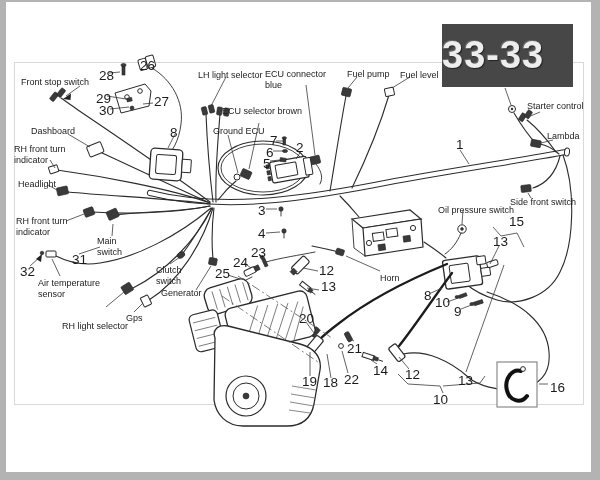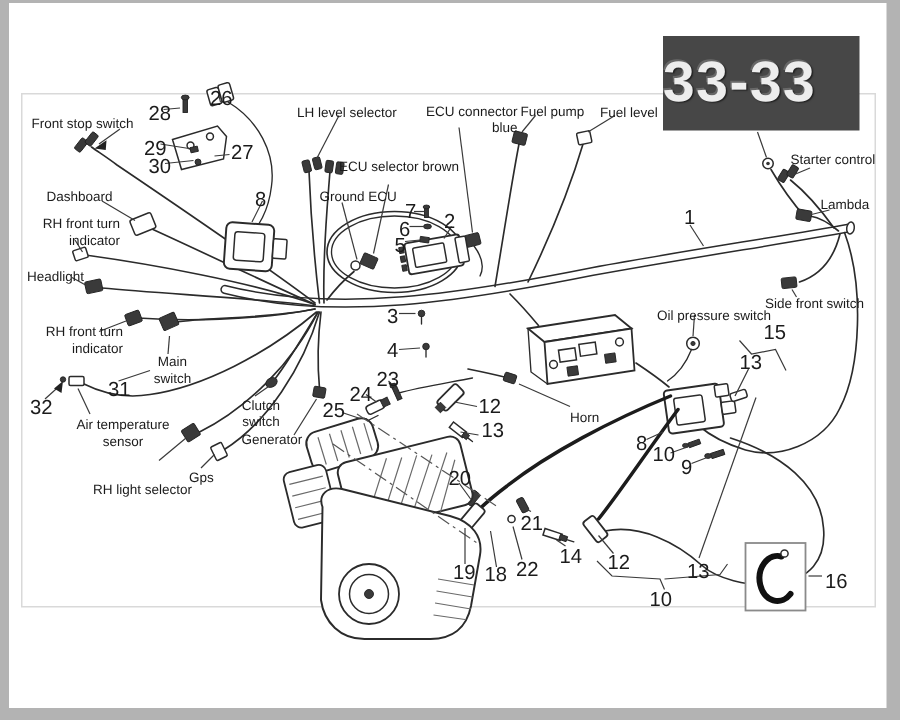--- a/index.html
+++ b/index.html
@@ -8,22 +8,22 @@
   .page{position:absolute;left:6px;top:2px;width:585px;height:470px;background:var(--page-bg,#fff);z-index:1}
   .frame{position:absolute;left:14px;top:62px;width:568px;height:341px;border:1px solid var(--frame-border,#d9d9d9);
          background:#fff;z-index:2}
   svg.art{position:absolute;left:0;top:0;z-index:3;pointer-events:none}
   .badge{position:absolute;left:442px;top:24px;width:131px;height:63px;background:var(--badge-bg,#474747);
          color:var(--badge-text,#ededed);font:bold 38px/63px "Liberation Sans",sans-serif;text-align:left;
          letter-spacing:1px;z-index:6;text-shadow:1px 1px 1px rgba(0,0,0,.55),-1px -1px 0 rgba(255,255,255,.18)}
   .lbl{position:absolute;color:#1b1b1b;z-index:5;white-space:nowrap}
   .s{font-size:9px;line-height:1.2}
   .n{font-size:13.5px;line-height:1.05;font-weight:400}
-  .wrapc{white-space:normal;text-align:right}
-  .wrapl{white-space:normal;text-align:center}
+  .wrapc{white-space:normal;text-align:left}
+  .wrapl{white-space:normal;text-align:left}
   
   .w{fill:none;stroke:#2b2b2b;stroke-width:1.1;stroke-linecap:round}
   .w2{fill:none;stroke:#2b2b2b;stroke-width:.9;stroke-linecap:round}
   .tubeO{fill:none;stroke:#2b2b2b;stroke-width:6.2;stroke-linecap:round}
   .tubeI{fill:none;stroke:#fff;stroke-width:4.2;stroke-linecap:round}
   .ld{fill:none;stroke:#3a3a3a;stroke-width:.8}
   .cd{fill:#3a3a3a;stroke:#222;stroke-width:.6}
   .cw{fill:#fff;stroke:#2b2b2b;stroke-width:1}
   .fin{fill:none;stroke:#6a6a6a;stroke-width:.8}
   .dd{fill:none;stroke:#555;stroke-width:.8;stroke-dasharray:9 3 2 3}
@@ -314,21 +314,21 @@
       <path class="ld" d="M447,302 L461,297"></path>
       <path class="ld" d="M461,309 L474,304"></path>
       <path class="ld" d="M431,293 L442,288"></path>
       <path class="ld" d="M548,384 L539,384"></path>
     </g>
   </svg>
 
   <div class="badge">33-33</div>
 
   <div class="lbl s" style="left:21px;top:77px">Front stop switch</div>
-  <div class="lbl s" style="left:198px;top:70px">LH level selector</div>
+  <div class="lbl s" style="left:198px;top:70px">LH light selector</div>
   <div class="lbl s wrapc" style="left:265px;top:69px;width:80px">ECU connector blue</div>
   <div class="lbl s" style="left:347px;top:69px">Fuel pump</div>
   <div class="lbl s" style="left:400px;top:70px">Fuel level</div>
   <div class="lbl s" style="left:527px;top:101px">Starter control</div>
   <div class="lbl s" style="left:547px;top:131px">Lambda</div>
   <div class="lbl s" style="left:567px;top:65px">d</div>
   <div class="lbl s wrapc" style="left:222px;top:106px;width:84px">ECU selector brown</div>
   <div class="lbl s" style="left:213px;top:126px">Ground ECU</div>
   <div class="lbl s" style="left:31px;top:126px">Dashboard</div>
   <div class="lbl s wrapc" style="left:14px;top:144px;width:66px">RH front turn indicator</div>

